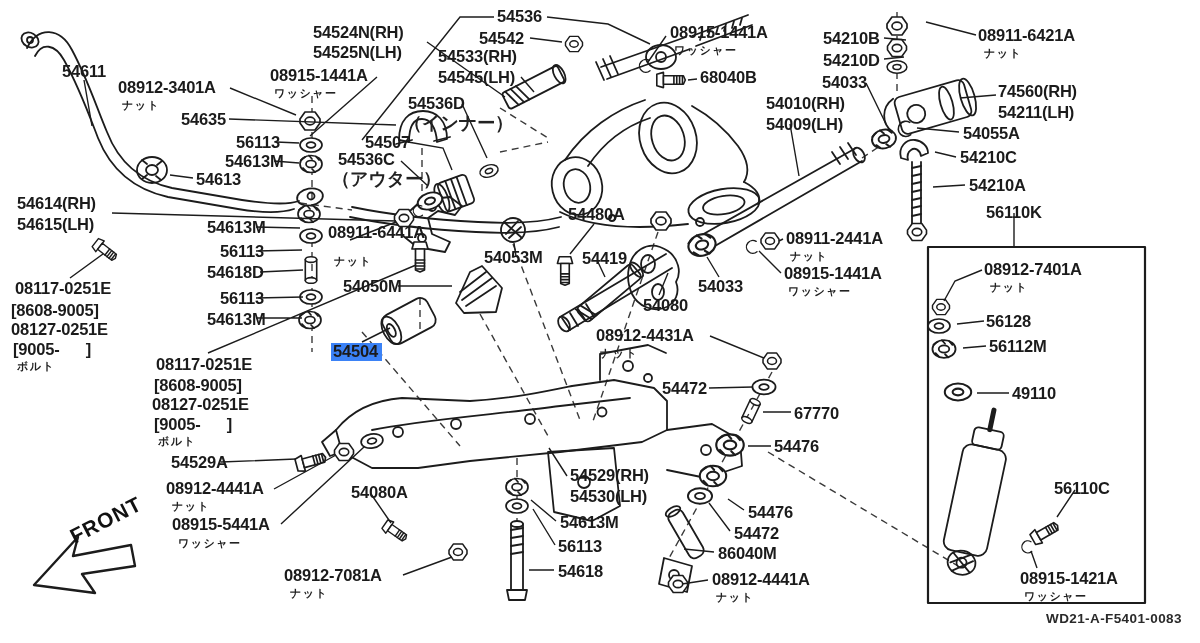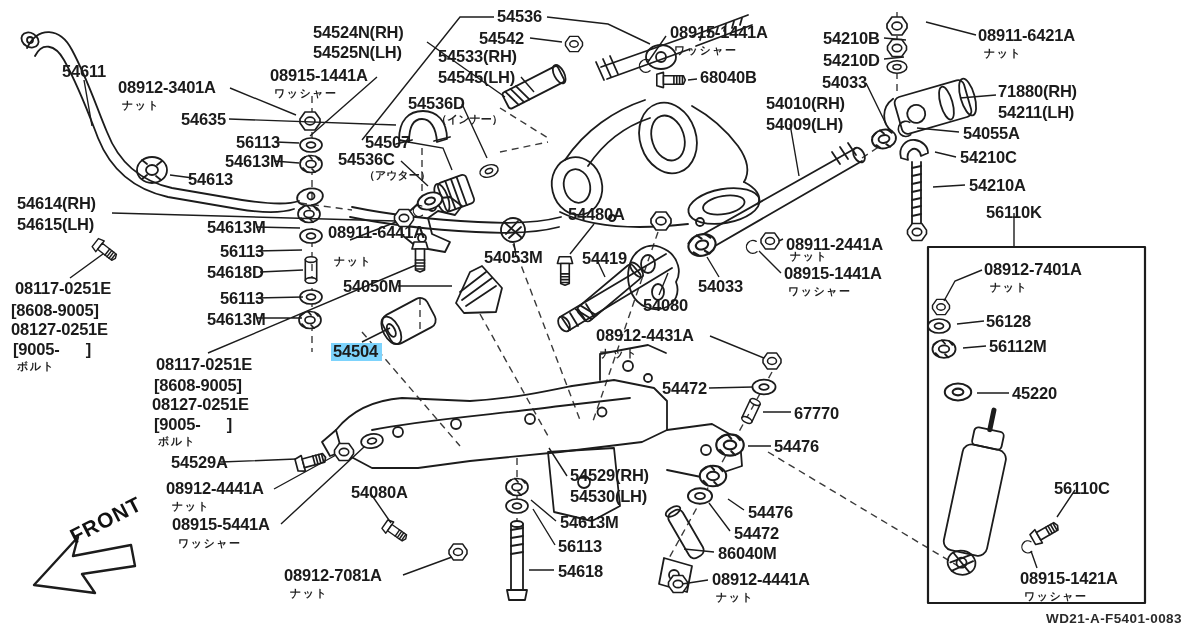--- a/index.html
+++ b/index.html
@@ -2,22 +2,22 @@
 <html><head>
 <meta charset="utf-8">
 <style>
   html,body{margin:0;padding:0;background:#e8e8e8;}
   #stage{position:relative;width:1200px;height:643px;background:#ffffff;overflow:hidden;
          font-family:"Liberation Sans",sans-serif;}
   #art{position:absolute;left:0;top:0;}
   .lbl{position:absolute;font:700 16.5px/1.05 "Liberation Sans",sans-serif;color:#1b1b1b;
        letter-spacing:-0.2px;white-space:pre;}
   .lbl.sub{font-size:11px;letter-spacing:1.5px;color:#222;}
-  .lbl.sub-lg{font-size:11px;letter-spacing:0;padding-left:32px;}
-  .lbl.hl{background:#7dd3fc;padding:0 4px 1px 2px;}
+  .lbl.sub-lg{font-size:18px;letter-spacing:0;}
+  .lbl.hl{background:#3b82f6;padding:0 4px 1px 2px;}
   .lbl.code{font-size:13.5px;letter-spacing:0.4px;color:#2a2a2a;}
   .front-label{position:absolute;left:66px;top:527px;transform:rotate(-27deg);
        transform-origin:left top;font:700 21px "Liberation Sans",sans-serif;
        letter-spacing:1px;color:#111;}
 </style>
 </head>
 <body>
 
 <div id="stage">
 
@@ -312,45 +312,45 @@
   <div class="lbl" style="left:823px;top:52px">54210D</div>
   <div class="lbl" style="left:978px;top:27px">08911-6421A</div>
   <div class="lbl sub" style="left:984px;top:48px">ナット</div>
   <div class="lbl" style="left:62px;top:63px">54611</div>
   <div class="lbl" style="left:118px;top:79px">08912-3401A</div>
   <div class="lbl sub" style="left:122px;top:100px">ナット</div>
   <div class="lbl" style="left:270px;top:67px">08915-1441A</div>
   <div class="lbl sub" style="left:274px;top:88px">ワッシャー</div>
   <div class="lbl" style="left:700px;top:69px">68040B</div>
   <div class="lbl" style="left:822px;top:74px">54033</div>
-  <div class="lbl" style="left:998px;top:83px">71880(RH)</div>
+  <div class="lbl" style="left:998px;top:83px">74560(RH)</div>
   <div class="lbl" style="left:998px;top:104px">54211(LH)</div>
   <div class="lbl" style="left:408px;top:95px">54536D</div>
   <div class="lbl sub sub-lg" style="left:404px;top:114px">（インナー）</div>
   <div class="lbl" style="left:766px;top:95px">54010(RH)</div>
   <div class="lbl" style="left:766px;top:116px">54009(LH)</div>
   <div class="lbl" style="left:181px;top:111px">54635</div>
   <div class="lbl" style="left:963px;top:125px">54055A</div>
   <div class="lbl" style="left:236px;top:134px">56113</div>
   <div class="lbl" style="left:365px;top:134px">54507</div>
   <div class="lbl" style="left:338px;top:151px">54536C</div>
   <div class="lbl sub sub-lg" style="left:332px;top:170px">（アウター）</div>
   <div class="lbl" style="left:225px;top:153px">54613M</div>
   <div class="lbl" style="left:960px;top:149px">54210C</div>
-  <div class="lbl" style="left:188px;top:171px">54613</div>
+  <div class="lbl" style="left:196px;top:171px">54613</div>
   <div class="lbl" style="left:969px;top:177px">54210A</div>
   <div class="lbl" style="left:17px;top:195px">54614(RH)</div>
   <div class="lbl" style="left:17px;top:216px">54615(LH)</div>
   <div class="lbl" style="left:986px;top:204px">56110K</div>
   <div class="lbl" style="left:568px;top:206px">54480A</div>
   <div class="lbl" style="left:207px;top:219px">54613M</div>
   <div class="lbl" style="left:328px;top:224px">08911-6441A</div>
   <div class="lbl sub" style="left:334px;top:256px">ナット</div>
   <div class="lbl" style="left:220px;top:243px">56113</div>
-  <div class="lbl" style="left:786px;top:236px">08911-2441A</div>
+  <div class="lbl" style="left:786px;top:230px">08911-2441A</div>
   <div class="lbl sub" style="left:790px;top:251px">ナット</div>
   <div class="lbl" style="left:207px;top:264px">54618D</div>
   <div class="lbl" style="left:484px;top:249px">54053M</div>
   <div class="lbl" style="left:582px;top:250px">54419</div>
   <div class="lbl" style="left:784px;top:265px">08915-1441A</div>
   <div class="lbl sub" style="left:788px;top:286px">ワッシャー</div>
   <div class="lbl" style="left:220px;top:290px">56113</div>
   <div class="lbl" style="left:343px;top:278px">54050M</div>
   <div class="lbl" style="left:698px;top:278px">54033</div>
   <div class="lbl" style="left:643px;top:297px">54080</div>
@@ -365,21 +365,21 @@
   <div class="lbl" style="left:11px;top:321px">08127-0251E</div>
   <div class="lbl" style="left:13px;top:341px">[9005-      ]</div>
   <div class="lbl sub" style="left:17px;top:361px">ボルト</div>
   <div class="lbl" style="left:156px;top:356px">08117-0251E</div>
   <div class="lbl" style="left:154px;top:377px">[8608-9005]</div>
   <div class="lbl" style="left:152px;top:396px">08127-0251E</div>
   <div class="lbl" style="left:154px;top:416px">[9005-      ]</div>
   <div class="lbl sub" style="left:158px;top:436px">ボルト</div>
   <div class="lbl" style="left:596px;top:327px">08912-4431A</div>
   <div class="lbl sub" style="left:600px;top:348px">ナット</div>
-  <div class="lbl" style="left:1012px;top:385px">45220</div>
+  <div class="lbl" style="left:1012px;top:385px">49110</div>
   <div class="lbl" style="left:662px;top:380px">54472</div>
   <div class="lbl" style="left:794px;top:405px">67770</div>
   <div class="lbl" style="left:774px;top:438px">54476</div>
   <div class="lbl" style="left:171px;top:454px">54529A</div>
   <div class="lbl" style="left:166px;top:480px">08912-4441A</div>
   <div class="lbl sub" style="left:172px;top:501px">ナット</div>
   <div class="lbl" style="left:351px;top:484px">54080A</div>
   <div class="lbl" style="left:570px;top:467px">54529(RH)</div>
   <div class="lbl" style="left:570px;top:488px">54530(LH)</div>
   <div class="lbl" style="left:172px;top:516px">08915-5441A</div>

